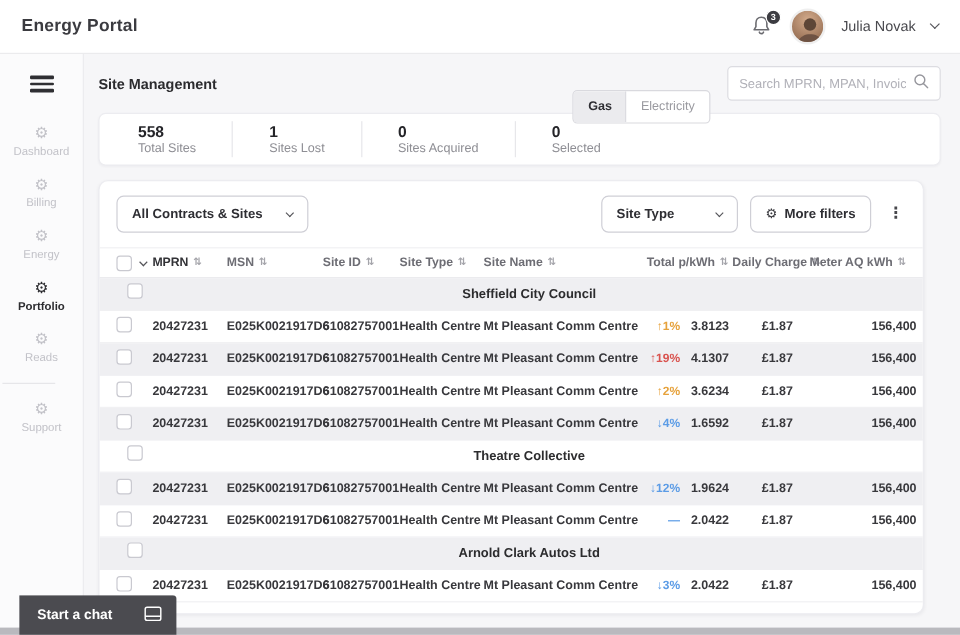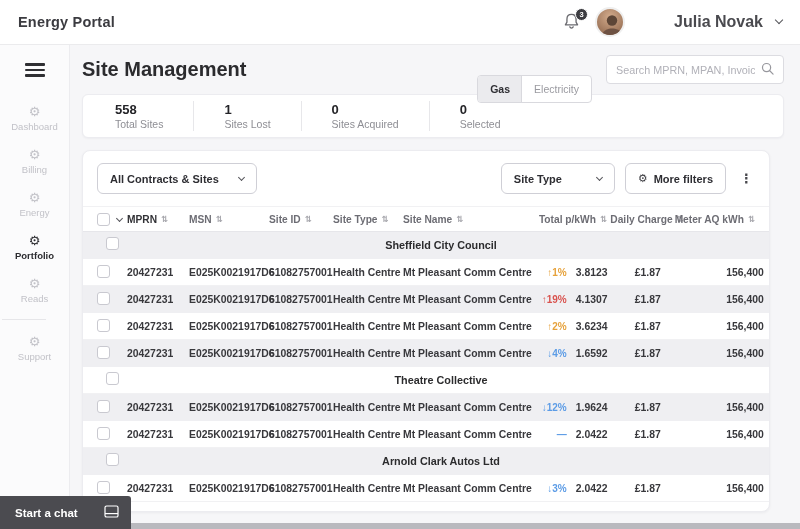--- a/index.html
+++ b/index.html
@@ -6,40 +6,40 @@
   html,body { width:800px; height:529px; overflow:hidden; }
   body { font-family:"Liberation Sans",sans-serif; background:#f6f6f8; color:#333; position:relative; }
 
   
   .topbar { height:45px; background:#fff; border-bottom:1px solid #ebebed; display:flex; align-items:center; justify-content:space-between; padding:0 18px; position:relative; z-index:5; }
   .app-title { font-size:14.5px; font-weight:600; color:#3b3b40; letter-spacing:.2px; }
   .topbar-right { display:flex; align-items:center; gap:13px; }
   .bell-wrap { position:relative; width:20px; height:20px; cursor:pointer; }
   .badge { position:absolute; top:-4px; right:-6px; min-width:13px; height:13px; border-radius:7px; background:#3c3c41; color:#fff; font-size:7.5px; font-weight:700; display:flex; align-items:center; justify-content:center; border:1.5px solid #fff; }
   .avatar { width:30px; height:30px; border-radius:50%; background:radial-gradient(circle at 50% 30%, #d3ab8c, #8a6248); border:2px solid #efefef; overflow:hidden; flex-shrink:0; }
-  .user-name { font-size:16px; color:#4a4a4f; font-weight:700;margin-left:36px; }
+  .user-name { font-size:12px; color:#4a4a4f; font-weight:400; }
   .chev { width:6px; height:6px; border-right:1.4px solid #55555a; border-bottom:1.4px solid #55555a; transform:rotate(45deg); display:inline-block; margin-top:-4px; }
   .chev.small { width:5px; height:5px; margin-top:-2px; }
 
   
   .shell { display:flex; height:484px; }
   .sidebar { width:70px; background:#fbfbfc; border-right:1px solid #ececef; display:flex; flex-direction:column; align-items:center; padding-top:15px; flex-shrink:0; }
   .hamburger { width:20px; cursor:pointer; margin-bottom:24px; }
   .hamburger span { display:block; height:2.5px; background:#2f2f33; margin:3px 0; border-radius:1px; }
   .side-item { display:flex; flex-direction:column; align-items:center; gap:2px; margin-bottom:15px; cursor:pointer; width:66px; }
   .side-item .gear { font-size:13px; line-height:15px; color:#c2c2c8; font-family:"DejaVu Sans",sans-serif; }
   .side-item .lbl { font-size:9.5px; color:#c2c2c8; }
   .side-item.active .gear, .side-item.active .lbl { color:#2c2c30; font-weight:700; }
   .side-divider { width:44px; border-top:1px solid #e6e6e9; margin:2px 0 14px; }
 
   .content { flex:1; padding:0 16px 0 12px; overflow:hidden; }
 
   
   .page-head { height:49px; display:flex; align-items:center; gap:14px; }
-  .page-title { font-size:20px; font-weight:700; color:#2b2b2e; }
+  .page-title { font-size:12px; font-weight:700; color:#2b2b2e; }
   .seg { display:flex; border:1px solid #d9d9de; border-radius:4px; overflow:hidden; background:#fff; margin-left:auto; height:28px; align-items:stretch;margin-top:38px; }
   .seg-opt { padding:0 12px; font-size:10.5px; color:#9a9aa0; cursor:pointer; display:flex; align-items:center; }
   .seg-opt.sel { background:#ebebee; color:#2e2e33; font-weight:700; box-shadow:inset -1px 0 0 #d9d9de; }
   .searchbox { width:178px; height:29px; background:#fff; border:1px solid #dcdce1; border-radius:4px; display:flex; align-items:center; padding:0 9px; gap:6px; }
   .searchbox input { border:none; outline:none; flex:1; font-size:10.8px; color:#444; background:transparent; font-family:"Liberation Sans",sans-serif; min-width:0; }
   .searchbox input::placeholder { color:#b1b1b8; }
 
   
   .stats-card { background:#fff; border:1px solid #ececf0; border-radius:6px; box-shadow:0 1px 2px rgba(20,20,40,.04); height:44px; display:flex; align-items:center; margin-bottom:12px; }
   .stat { padding:0 30px; border-right:1px solid #e7e7ea; display:flex; flex-direction:column; justify-content:center; gap:1px; height:30px; }
@@ -75,21 +75,21 @@
   .shaded { background:#efeff2; border-bottom-color:#efeff2 !important; }
   .g-name { grid-column:2 / -1; font-size:10.8px; font-weight:700; color:#2c2c2e; }
   .cell { white-space:nowrap; }
   .cell.center { text-align:center; }
   .cell.right { text-align:right; }
   .cell.total { display:flex; justify-content:flex-end; align-items:center; gap:9px; }
   .pct { font-size:10px; font-weight:700; }
   .tval { width:40px; text-align:left; }
 
   
-  .chat-btn { position:fixed; left:0; bottom:0; width:131px; height:33px; background:#4b4b50; color:#fff; display:flex; align-items:center; justify-content:space-between; padding:0 12px 0 15px; font-size:11.5px; font-weight:600; cursor:pointer; z-index:20; border-top-right-radius:3px; }
+  .chat-btn { position:fixed; left:16px; bottom:0; width:131px; height:33px; background:#4b4b50; color:#fff; display:flex; align-items:center; justify-content:space-between; padding:0 12px 0 15px; font-size:11.5px; font-weight:600; cursor:pointer; z-index:20; border-top-right-radius:3px; }
   .hbar { position:fixed; left:0; right:0; bottom:0; height:6px; background:#b9b9be; z-index:10; }
 </style>
 </head>
 <body>
 
 <div class="topbar">
   <div class="app-title">Energy Portal</div>
   <div class="topbar-right">
     <div class="bell-wrap">
       <span>

